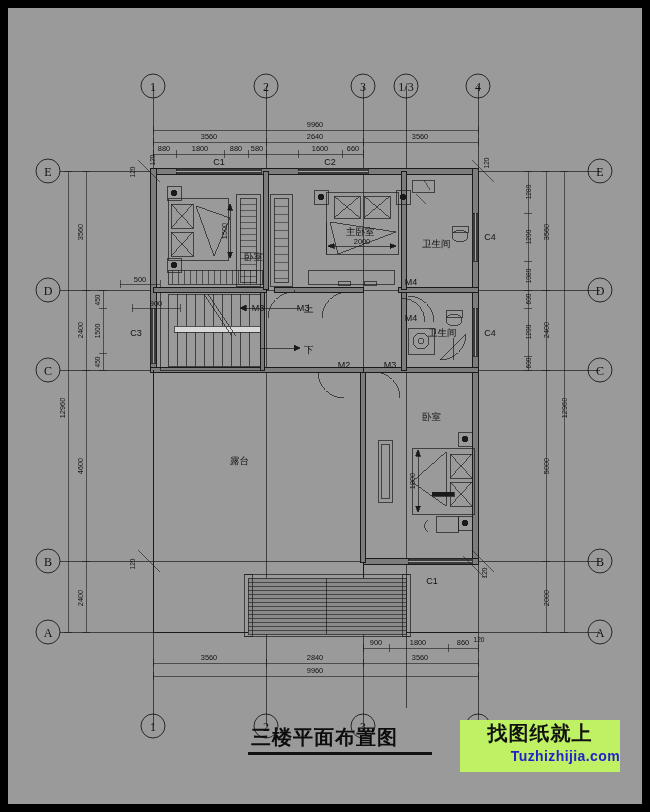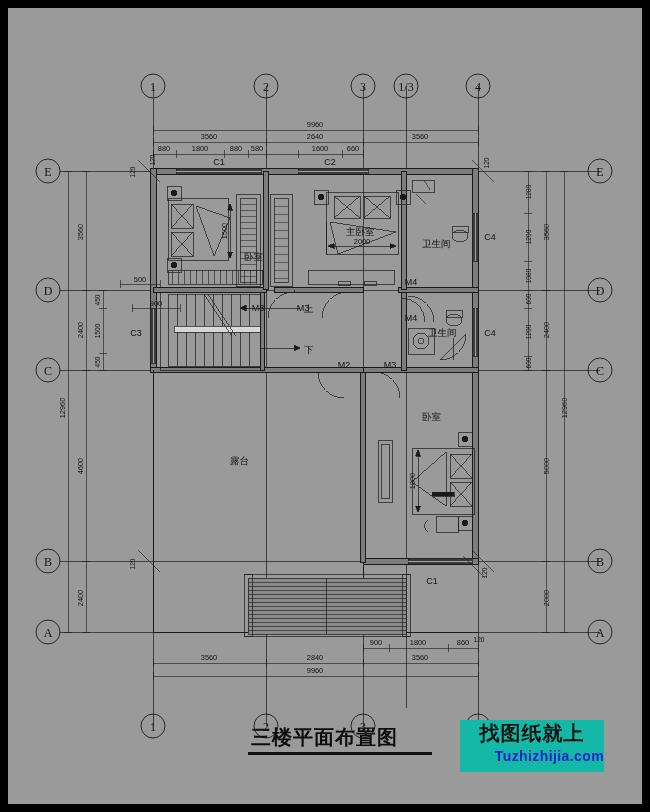--- a/index.html
+++ b/index.html
@@ -7,21 +7,21 @@
   #frame{position:relative;width:650px;height:812px;background:#000;box-sizing:border-box;}
   #sheet{position:absolute;left:8px;top:8px;width:634px;height:796px;background:#9a9a9a;overflow:hidden;}
   svg{display:block;}
   .dimtxt{font-family:"Liberation Sans",sans-serif;font-size:7.4px;fill:#111;}
   .axislbl{font-family:"Liberation Serif",serif;font-size:12px;fill:#111;}
   .roomlbl{font-family:"DejaVu Sans",sans-serif;font-size:9.5px;fill:#111;}
   .tag{font-family:"Liberation Sans",sans-serif;font-size:9px;fill:#111;}
   .small{font-size:6.6px;}
   #title{position:absolute;left:243px;top:716px;font-family:"DejaVu Sans",sans-serif;font-size:20px;font-weight:bold;color:#0d0d0d;letter-spacing:1px;}
   #titlerule{position:absolute;left:240px;top:744px;width:184px;height:3px;background:#111;}
-  #wm{position:absolute;left:452px;top:712px;width:144px;height:52px;background:#14b8a6;}
+  #wm{position:absolute;left:452px;top:712px;width:160px;height:52px;background:#bef264;}
   #wm .l1{font-family:"DejaVu Sans",sans-serif;font-size:20px;font-weight:bold;color:#111;text-align:center;line-height:26px;letter-spacing:1px;}
   #wm .l2{font-family:"Liberation Sans",sans-serif;font-size:14px;font-weight:bold;color:#2222cc;text-align:right;line-height:20px;letter-spacing:.4px;}
 </style>
 </head>
 <body>
 
 <div id="frame">
   <div id="sheet">
 
     <svg width="634" height="796" viewBox="0 0 634 796">

